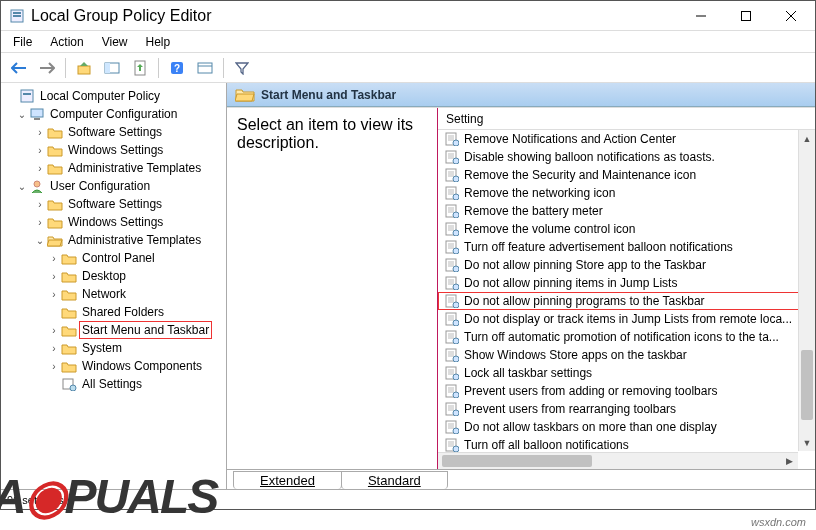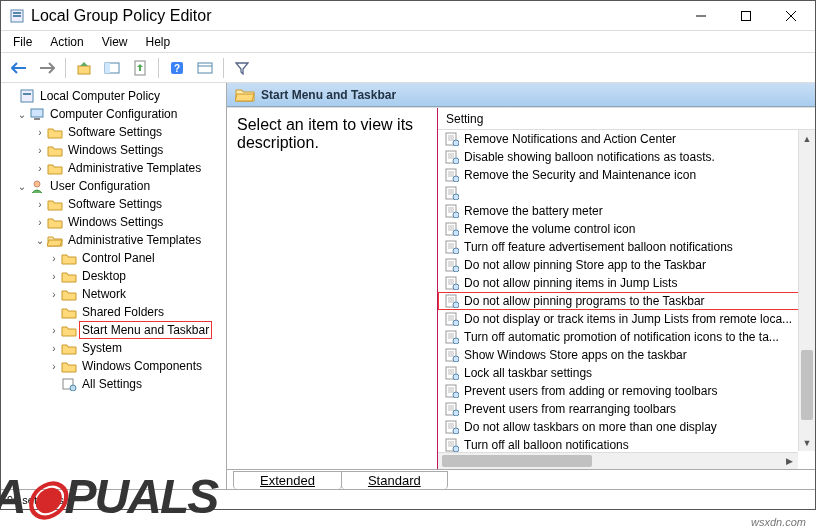--- a/index.html
+++ b/index.html
@@ -357,20 +357,21 @@
               <div class="srow">
                 <span class="sicon">
                   <svg width="14" height="14" viewBox="0 0 14 14">
                     <rect x="1" y="1" width="10" height="12" fill="#fff" stroke="#999"></rect>
                     <line x1="3" y1="4" x2="9" y2="4" stroke="#bbb"></line>
                     <line x1="3" y1="6" x2="9" y2="6" stroke="#bbb"></line>
                     <line x1="3" y1="8" x2="9" y2="8" stroke="#bbb"></line>
                     <circle cx="11" cy="11" r="3" fill="#cfe4ff" stroke="#58a"></circle>
                   </svg>
                 </span>
+                <span>Remove the networking icon</span>
               </div>
               <div class="srow">
                 <span class="sicon">
                   <svg width="14" height="14" viewBox="0 0 14 14">
                     <rect x="1" y="1" width="10" height="12" fill="#fff" stroke="#999"></rect>
                     <line x1="3" y1="4" x2="9" y2="4" stroke="#bbb"></line>
                     <line x1="3" y1="6" x2="9" y2="6" stroke="#bbb"></line>
                     <line x1="3" y1="8" x2="9" y2="8" stroke="#bbb"></line>
                     <circle cx="11" cy="11" r="3" fill="#cfe4ff" stroke="#58a"></circle>
                   </svg>

